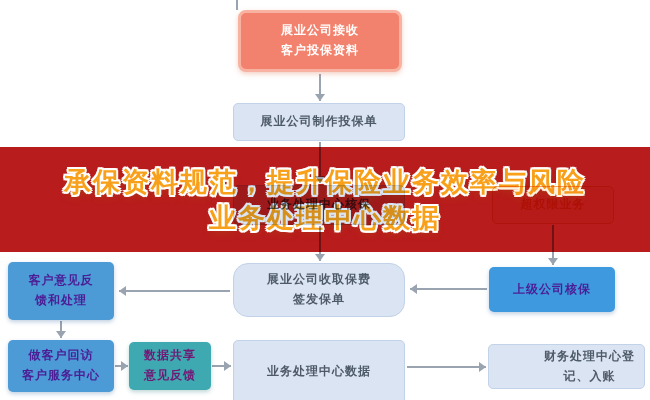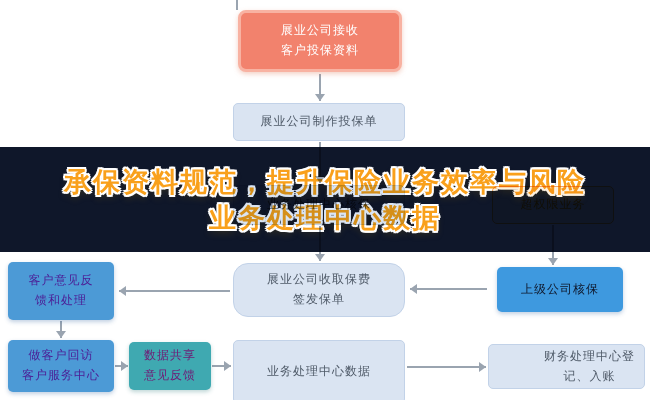--- a/index.html
+++ b/index.html
@@ -7,38 +7,37 @@
     position:relative;width:650px;height:400px;overflow:hidden;
     background:#ffffff;
     font-family:"Liberation Sans","DejaVu Sans",sans-serif;
   }
   
   .node{
     position:absolute;box-sizing:border-box;border-radius:5px;
     display:flex;flex-direction:column;align-items:center;justify-content:center;
     text-align:center;z-index:2;
   }
-  .node-line{font-size:12px;font-weight:normal;line-height:1.65;letter-spacing:1px;}
+  .node-line{font-size:12px;font-weight:bold;line-height:1.65;letter-spacing:1px;}
   .node.coral{
     background:var(--coral_bg);border:3px solid var(--coral_border);
     border-radius:8px;color:#ffffff;
     box-shadow:0 2px 5px rgba(220,120,90,.35);
   }
   .node.light{
     background:var(--light_bg);border:1px solid var(--light_border);
     color:var(--light_text);
   }
   .node.blue{
     background:var(--blue_bg);color:#4c1d95;
     box-shadow:0 2px 4px rgba(50,100,160,.30);
   }
   .node.blue2{
-    background:var(--blue2_bg);color:#0f172a;
+    background:var(--blue2_bg);color:#4c1d95;
     box-shadow:0 2px 4px rgba(50,100,160,.30);
-    margin-left:8px;
   }
   .node.teal{
     background:var(--teal_bg);color:#701a75;
     box-shadow:0 2px 4px rgba(40,120,120,.30);
   }
   .node.orange{
     background:var(--orange_bg);border:1px solid var(--orange_border);
     color:var(--orange_text);
   }
   
@@ -122,18 +121,18 @@
       <div class="head down" style="left: 56px; top: 331px;"></div>
       <div class="edge" style="left: 115px; top: 365px; width: 13px; height: 2px;"></div>
       <div class="head right" style="left: 121px; top: 361px;"></div>
       <div class="edge" style="left: 212px; top: 365px; width: 19px; height: 2px;"></div>
       <div class="head right" style="left: 224px; top: 361px;"></div>
       <div class="edge" style="left: 407px; top: 366px; width: 79px; height: 2px;"></div>
       <div class="head right" style="left: 479px; top: 362px;"></div>
       <div class="edge" style="left: 236px; top: 0px; width: 2px; height: 10px;"></div>
     </div>
 
-  <div id="banner" style="background: #0f172a;">
+  <div id="banner" style="background: #b91c1c;">
     <div class="banner-line">承保资料规范，提升保险业务效率与风险</div>
     <div class="banner-line">业务处理中心数据</div>
   </div>
 
 </div>
 
 </body></html>

